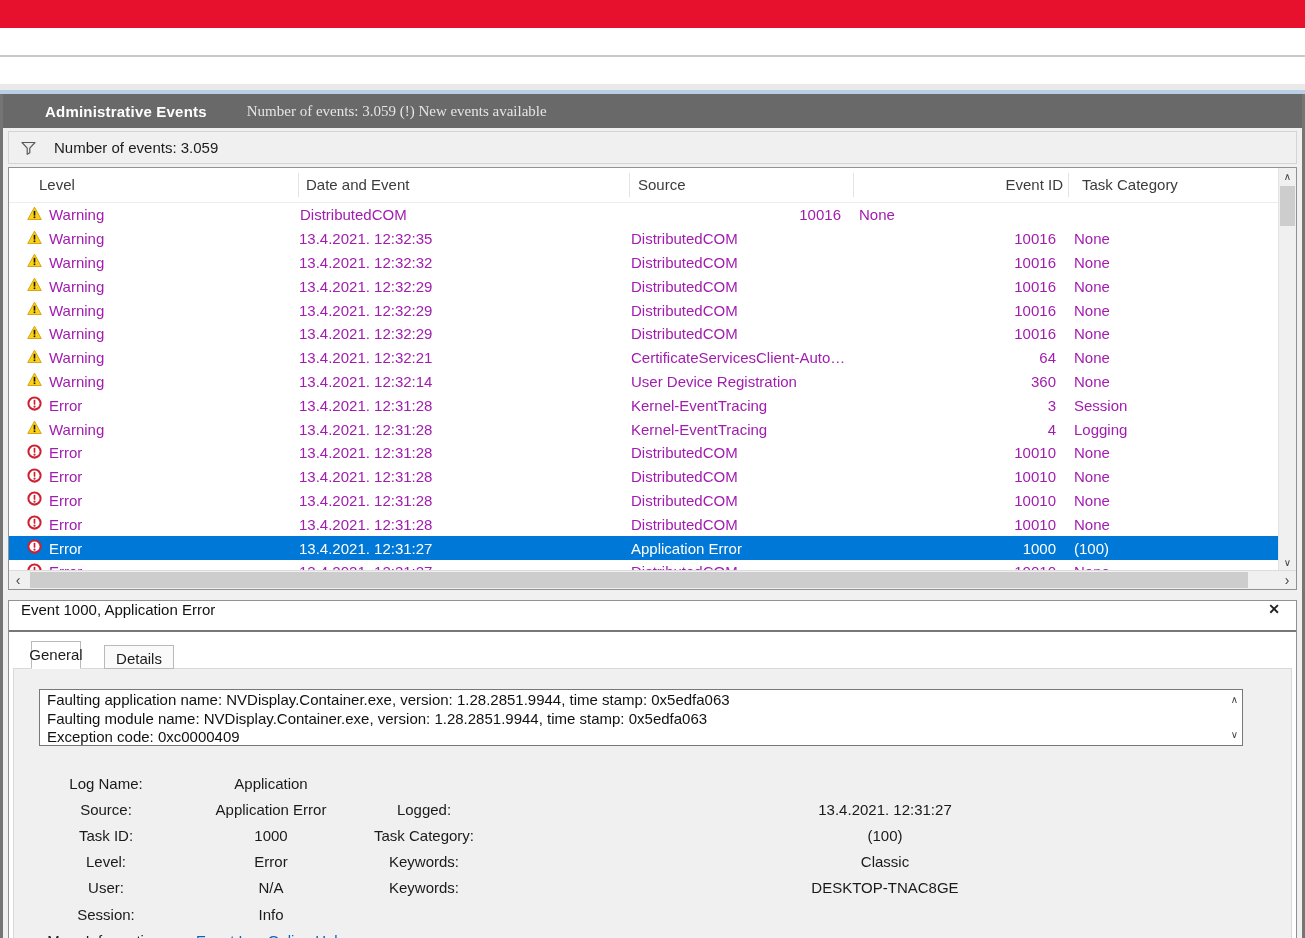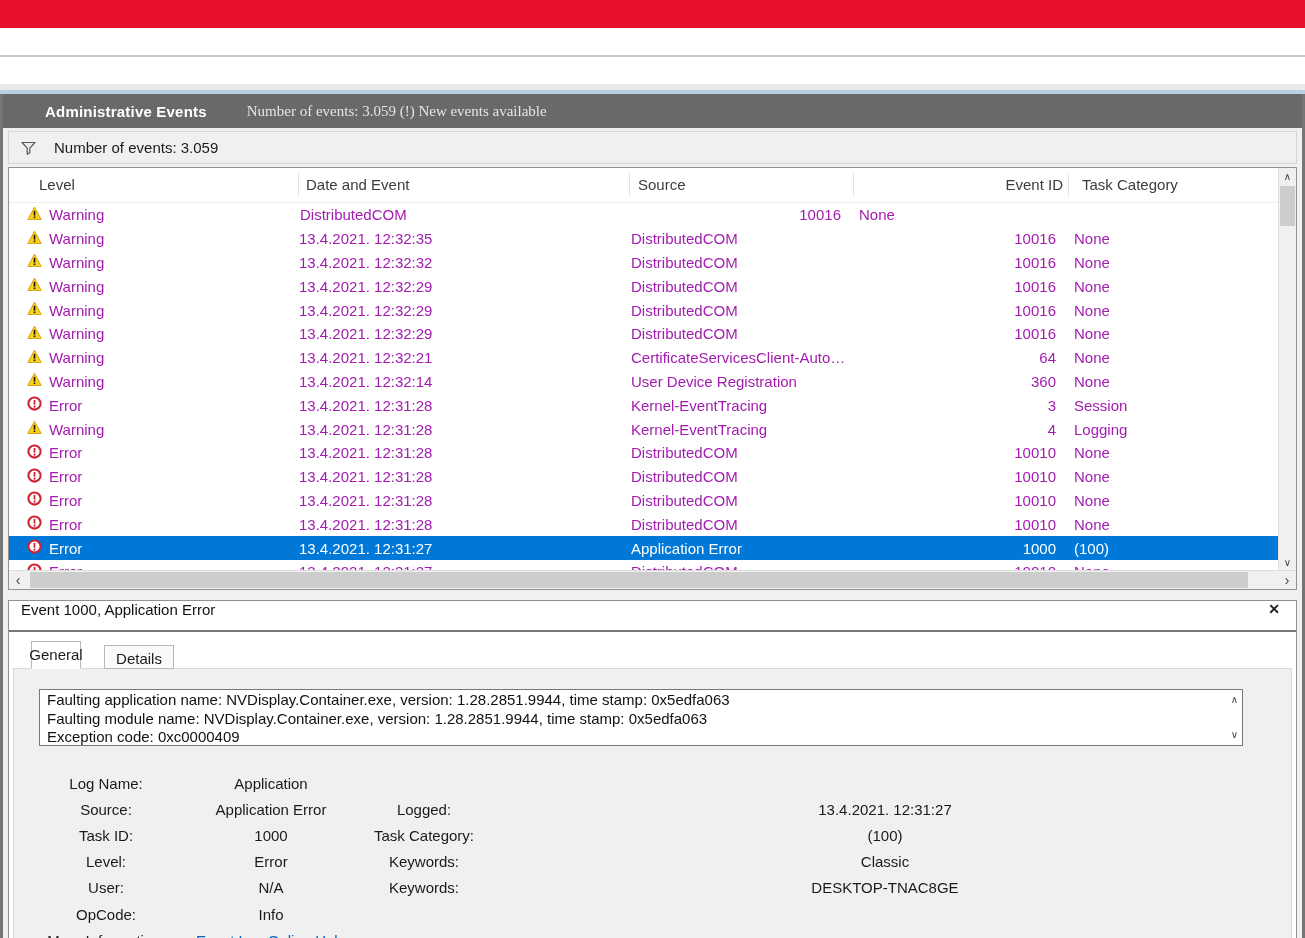--- a/index.html
+++ b/index.html
@@ -440,21 +440,21 @@
             <span class="flabel2">Keywords:</span>
             <span class="fvalue2">Classic</span>
           </div>
           <div class="frow">
             <span class="flabel">User:</span>
             <span class="fvalue">N/A</span>
             <span class="flabel2">Keywords:</span>
             <span class="fvalue2">DESKTOP-TNAC8GE</span>
           </div>
           <div class="frow">
-            <span class="flabel">OpCode:</span>
+            <span class="flabel">Session:</span>
             <span class="fvalue">Info</span>
           </div>
           <div class="frow">
             <span class="flabel">More Information:</span>
             <span class="fvalue link">Event Log Online Help</span>
           </div>
         </div>
     </div>
   </div>
 

